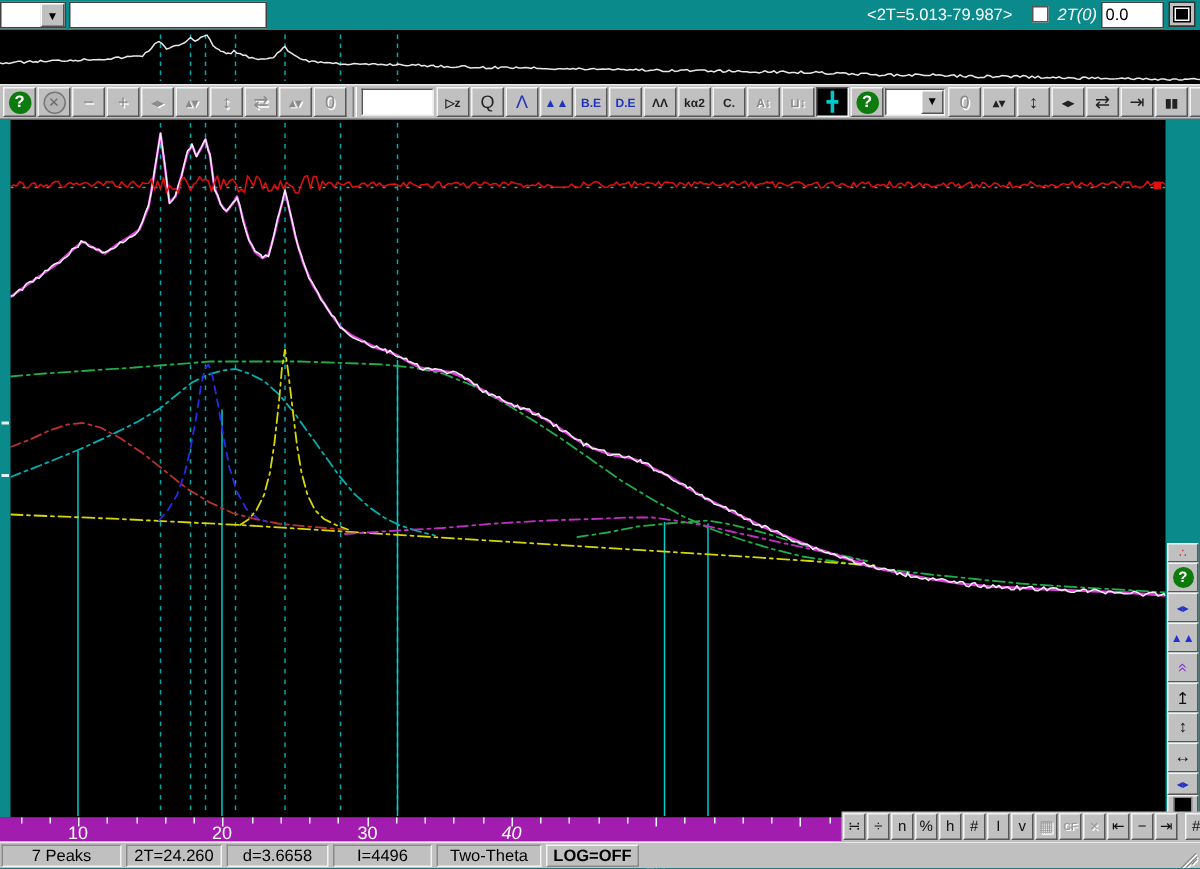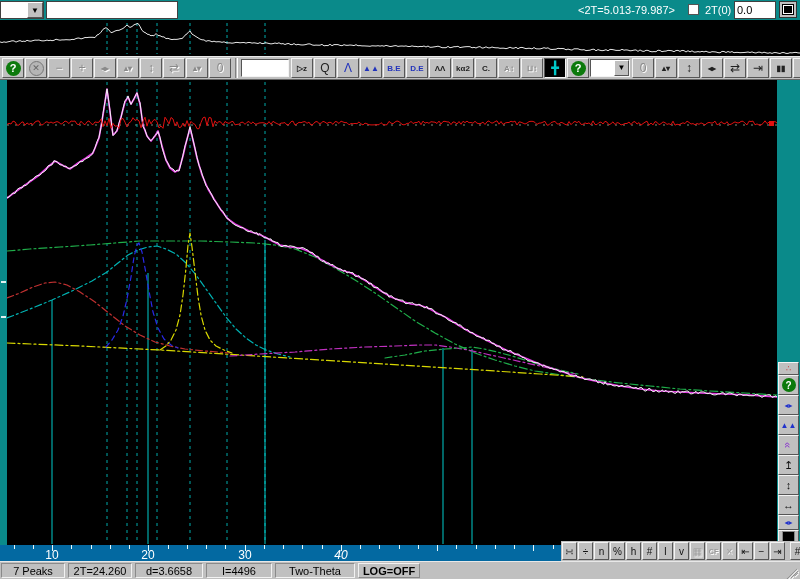--- a/index.html
+++ b/index.html
@@ -8,21 +8,21 @@
   #app{position:relative;width:800px;height:579px;background:#0a8a8a;overflow:hidden;}
 
   
   #titlebar{position:absolute;left:0;top:0;width:800px;height:20px;background:#0a8a8a;color:#fff;}
   .combo{position:absolute;left:0;top:1px;width:44px;height:18px;background:#fff;border:1px solid #404040;}
   .combo .drop{position:absolute;right:0;top:0;width:16px;height:16px;background:#c0c0c0;border:1px solid;border-color:#fff #555 #555 #fff;font-size:8px;color:#000;text-align:center;line-height:15px;}
   .tb-input{position:absolute;top:1px;height:18px;background:#fff;border:1px solid #404040;font-size:11px;padding:0 2px;color:#000;}
   #scan-text{position:absolute;left:190px;top:4px;white-space:nowrap;}
   #range-text{position:absolute;left:578px;top:4px;white-space:nowrap;}
   #tb-check{position:absolute;left:688px;top:4px;width:11px;height:11px;background:#fff;border:1px solid #555;}
-  #offset-label{position:absolute;left:705px;top:4px;}
+  #offset-label{position:absolute;left:705px;top:4px;font-style:italic;}
   #offset-input{left:734px;width:42px;}
   #tb-blackbtn{position:absolute;left:780px;top:2px;width:16px;height:15px;background:#000;border:2px solid #c0c0c0;outline:1px solid #333;}
   #tb-blackbtn i{position:absolute;inset:1px;border:1px solid #fff;display:block;}
 
   
   #strip{position:absolute;left:0;top:20px;width:800px;height:36px;background:#000;}
 
   
   #toolbar{position:absolute;left:0;top:56px;width:800px;height:24px;background:#c0c0c0;border-top:1px solid #e8e8e8;border-bottom:1px solid #666;display:flex;align-items:center;padding-left:2px;}
   .tbtn{height:20px;width:22px;border:1px solid;border-color:#f4f4f4 #565656 #565656 #f4f4f4;background:#c0c0c0;display:inline-flex;align-items:center;justify-content:center;margin-right:1px;font-size:12px;color:#222;flex:0 0 auto;overflow:hidden;}
@@ -44,21 +44,21 @@
   #main-svg{position:absolute;left:7px;top:80px;}
   #strip-svg{position:absolute;left:0;top:0;}
 
   
   #rstack{position:absolute;left:777px;top:362px;width:23px;}
   .rbtn{width:21px;border:1px solid;border-color:#f4f4f4 #565656 #565656 #f4f4f4;background:#c0c0c0;display:flex;align-items:center;justify-content:center;margin:0 0 0 1px;font-size:11px;color:#111;overflow:hidden;}
   .rbtn .circle{width:14px;height:14px;border-radius:50%;background:#0c7a0c;color:#fff;font-weight:bold;font-size:10px;display:flex;align-items:center;justify-content:center;}
   .rbtn.dark span{width:11px;height:10px;background:#000;border:1px solid #000;outline:1px solid #888;}
 
   
-  #xaxis{position:absolute;left:0;top:545px;width:563px;height:16px;background:#0369a1;}
+  #xaxis{position:absolute;left:0;top:545px;width:563px;height:16px;background:#a21caf;}
   .xtick{position:absolute;top:0;width:1px;background:#e8f8f8;}
   .xlabel{position:absolute;top:3px;width:24px;text-align:center;color:#fff;font-size:12px;}
 
   
   #bottomrow{position:absolute;left:561px;top:541px;width:239px;height:20px;background:#c0c0c0;display:flex;align-items:center;padding-left:1px;z-index:5;}
   .bbtn{width:15px;height:18px;border:1px solid;border-color:#f4f4f4 #565656 #565656 #f4f4f4;background:#c0c0c0;display:inline-flex;align-items:center;justify-content:center;font-size:10px;color:#111;margin-right:1px;flex:0 0 auto;overflow:hidden;}
   .bbtn.disabled{color:#9a9a9a;text-shadow:1px 1px 0 #fff;}
   .bbtn.gap{margin-left:4px;}
   .bbtn.smalltxt{font-size:7px;font-weight:bold;}
 
@@ -265,25 +265,25 @@
       <div class="bbtn disabled smalltxt">CF</div>
       <div class="bbtn disabled">×</div>
       <div class="bbtn">⇤</div>
       <div class="bbtn">−</div>
       <div class="bbtn">⇥</div>
       <div class="bbtn gap">#</div>
     </div>
 
   <div id="statusbar">
     <span id="status-panels" style="display:flex;">
-        <div class="spanel" style="width: 64px;">7 Peaks</div>
+        <div class="spanel" style="width: 80px;">7 Peaks</div>
         <div class="spanel" style="width: 64px;">2T=24.260</div>
         <div class="spanel" style="width: 68px;">d=3.6658</div>
         <div class="spanel" style="width: 66px;">I=4496</div>
-        <div class="spanel" style="width: 80px;">Two-Theta</div>
+        <div class="spanel" style="width: 70px;">Two-Theta</div>
       </span>
     <span class="smode" id="logpanel">LOG=OFF</span>
     <span id="grip">
       <i style="width:16px;bottom:2px;right:-2px;"></i>
       <i style="width:10px;bottom:2px;right:-2px;"></i>
       <i style="width:5px;bottom:2px;right:-1px;"></i>
     </span>
   </div>
 
 </div>

